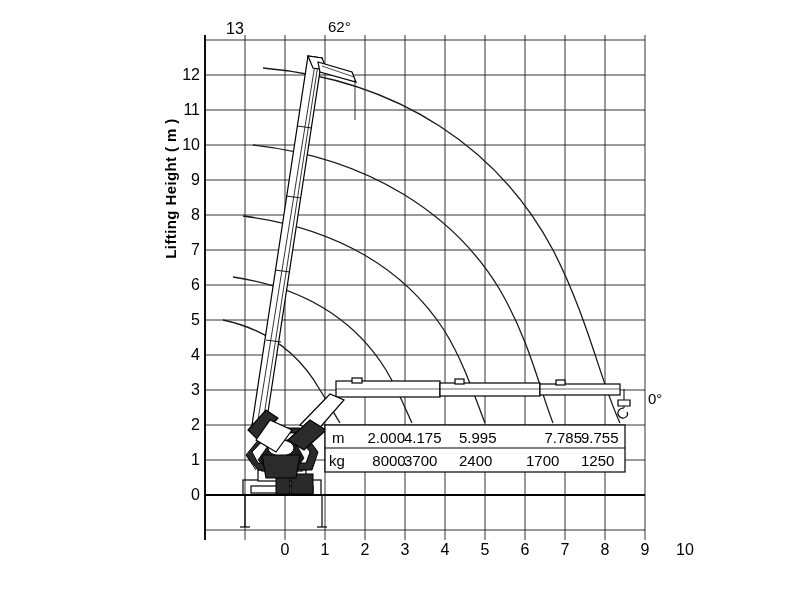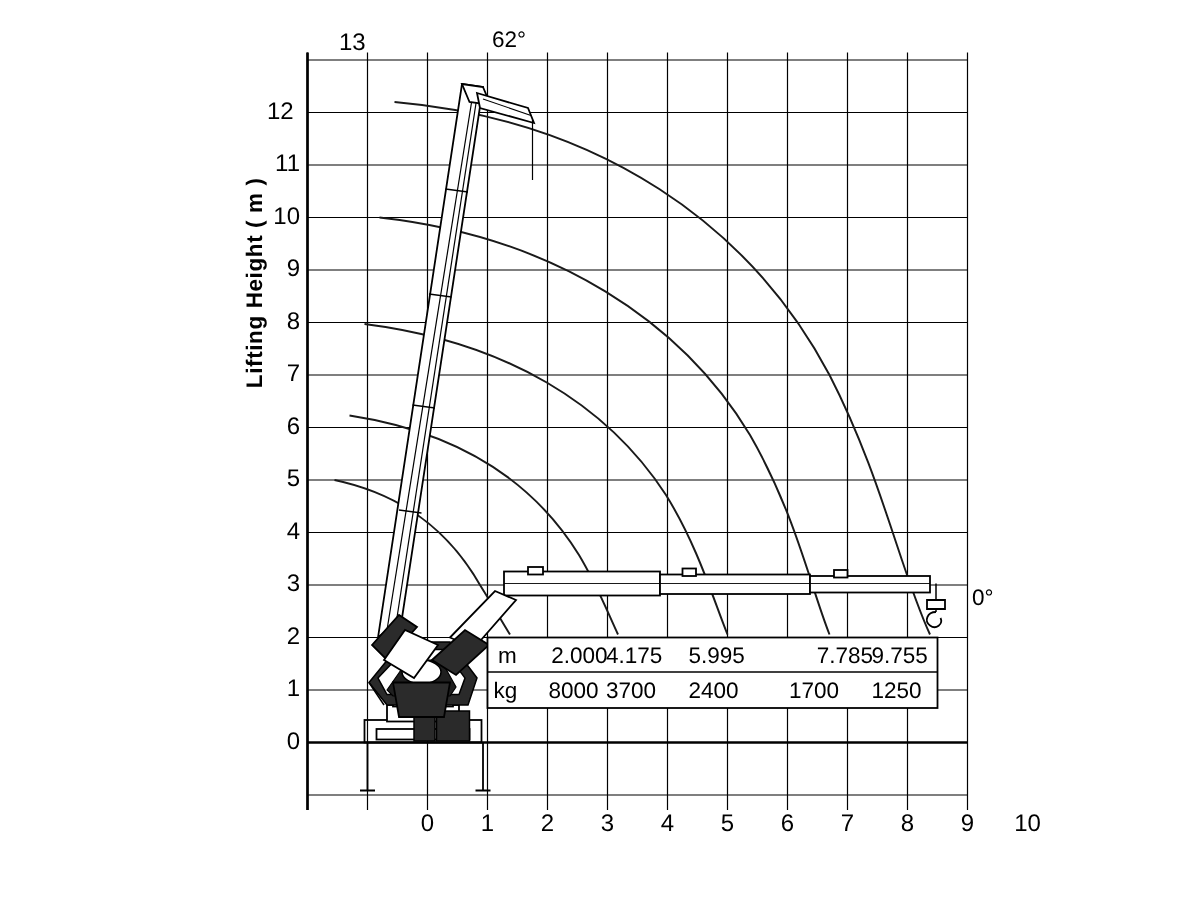--- a/index.html
+++ b/index.html
@@ -168,21 +168,21 @@
 
     </g>
 
     <g>
       <rect x="325" y="425" width="300" height="47" fill="#ffffff" stroke="#000000" stroke-width="1.2"></rect>
       <line x1="325" y1="448" x2="625" y2="448" stroke="#000000" stroke-width="1"></line>
     </g>
   </svg>
 
   <div style="position:absolute;left:178px;top:20px;width:22px;text-align:left;margin-left:48px;" class="tick-label">13</div>
-  <div style="position:absolute;left:178px;top:66px;width:22px;" class="tick-label">12</div>
+  <div style="position:absolute;left:178px;top:66px;width:22px;text-align:right;" class="tick-label">12</div>
   <div style="position:absolute;left:178px;top:101px;width:22px;text-align:right;" class="tick-label">11</div>
   <div style="position:absolute;left:178px;top:136px;width:22px;text-align:right;" class="tick-label">10</div>
   <div style="position:absolute;left:178px;top:171px;width:22px;text-align:right;" class="tick-label">9</div>
   <div style="position:absolute;left:178px;top:206px;width:22px;text-align:right;" class="tick-label">8</div>
   <div style="position:absolute;left:178px;top:241px;width:22px;text-align:right;" class="tick-label">7</div>
   <div style="position:absolute;left:178px;top:276px;width:22px;text-align:right;" class="tick-label">6</div>
   <div style="position:absolute;left:178px;top:311px;width:22px;text-align:right;" class="tick-label">5</div>
   <div style="position:absolute;left:178px;top:346px;width:22px;text-align:right;" class="tick-label">4</div>
   <div style="position:absolute;left:178px;top:381px;width:22px;text-align:right;" class="tick-label">3</div>
   <div style="position:absolute;left:178px;top:416px;width:22px;text-align:right;" class="tick-label">2</div>
@@ -210,19 +210,19 @@
 
   <div style="position:absolute;left:332px;top:429px;" class="table-text">m</div>
   <div style="position:absolute;left:329px;top:452px;" class="table-text">kg</div>
 
   <div style="position:absolute;left:349px;top:429px;width:56px;text-align:right;" class="table-text">2.000</div>
   <div style="position:absolute;left:404px;top:429px;width:56px;text-align:left;" class="table-text">4.175</div>
   <div style="position:absolute;left:459px;top:429px;width:56px;text-align:left;" class="table-text">5.995</div>
   <div style="position:absolute;left:526px;top:429px;width:56px;text-align:right;" class="table-text">7.785</div>
   <div style="position:absolute;left:581px;top:429px;width:56px;text-align:left;" class="table-text">9.755</div>
 
-  <div style="position:absolute;left:349px;top:452px;width:50px;text-align:right;" class="table-text">8000</div>
+  <div style="position:absolute;left:364px;top:452px;width:50px;text-align:center;" class="table-text">8000</div>
   <div style="position:absolute;left:404px;top:452px;width:50px;text-align:left;" class="table-text">3700</div>
   <div style="position:absolute;left:459px;top:452px;width:50px;text-align:left;" class="table-text">2400</div>
   <div style="position:absolute;left:526px;top:452px;width:50px;text-align:left;" class="table-text">1700</div>
   <div style="position:absolute;left:581px;top:452px;width:50px;text-align:left;" class="table-text">1250</div>
 
 </div>
 
 </body></html>

